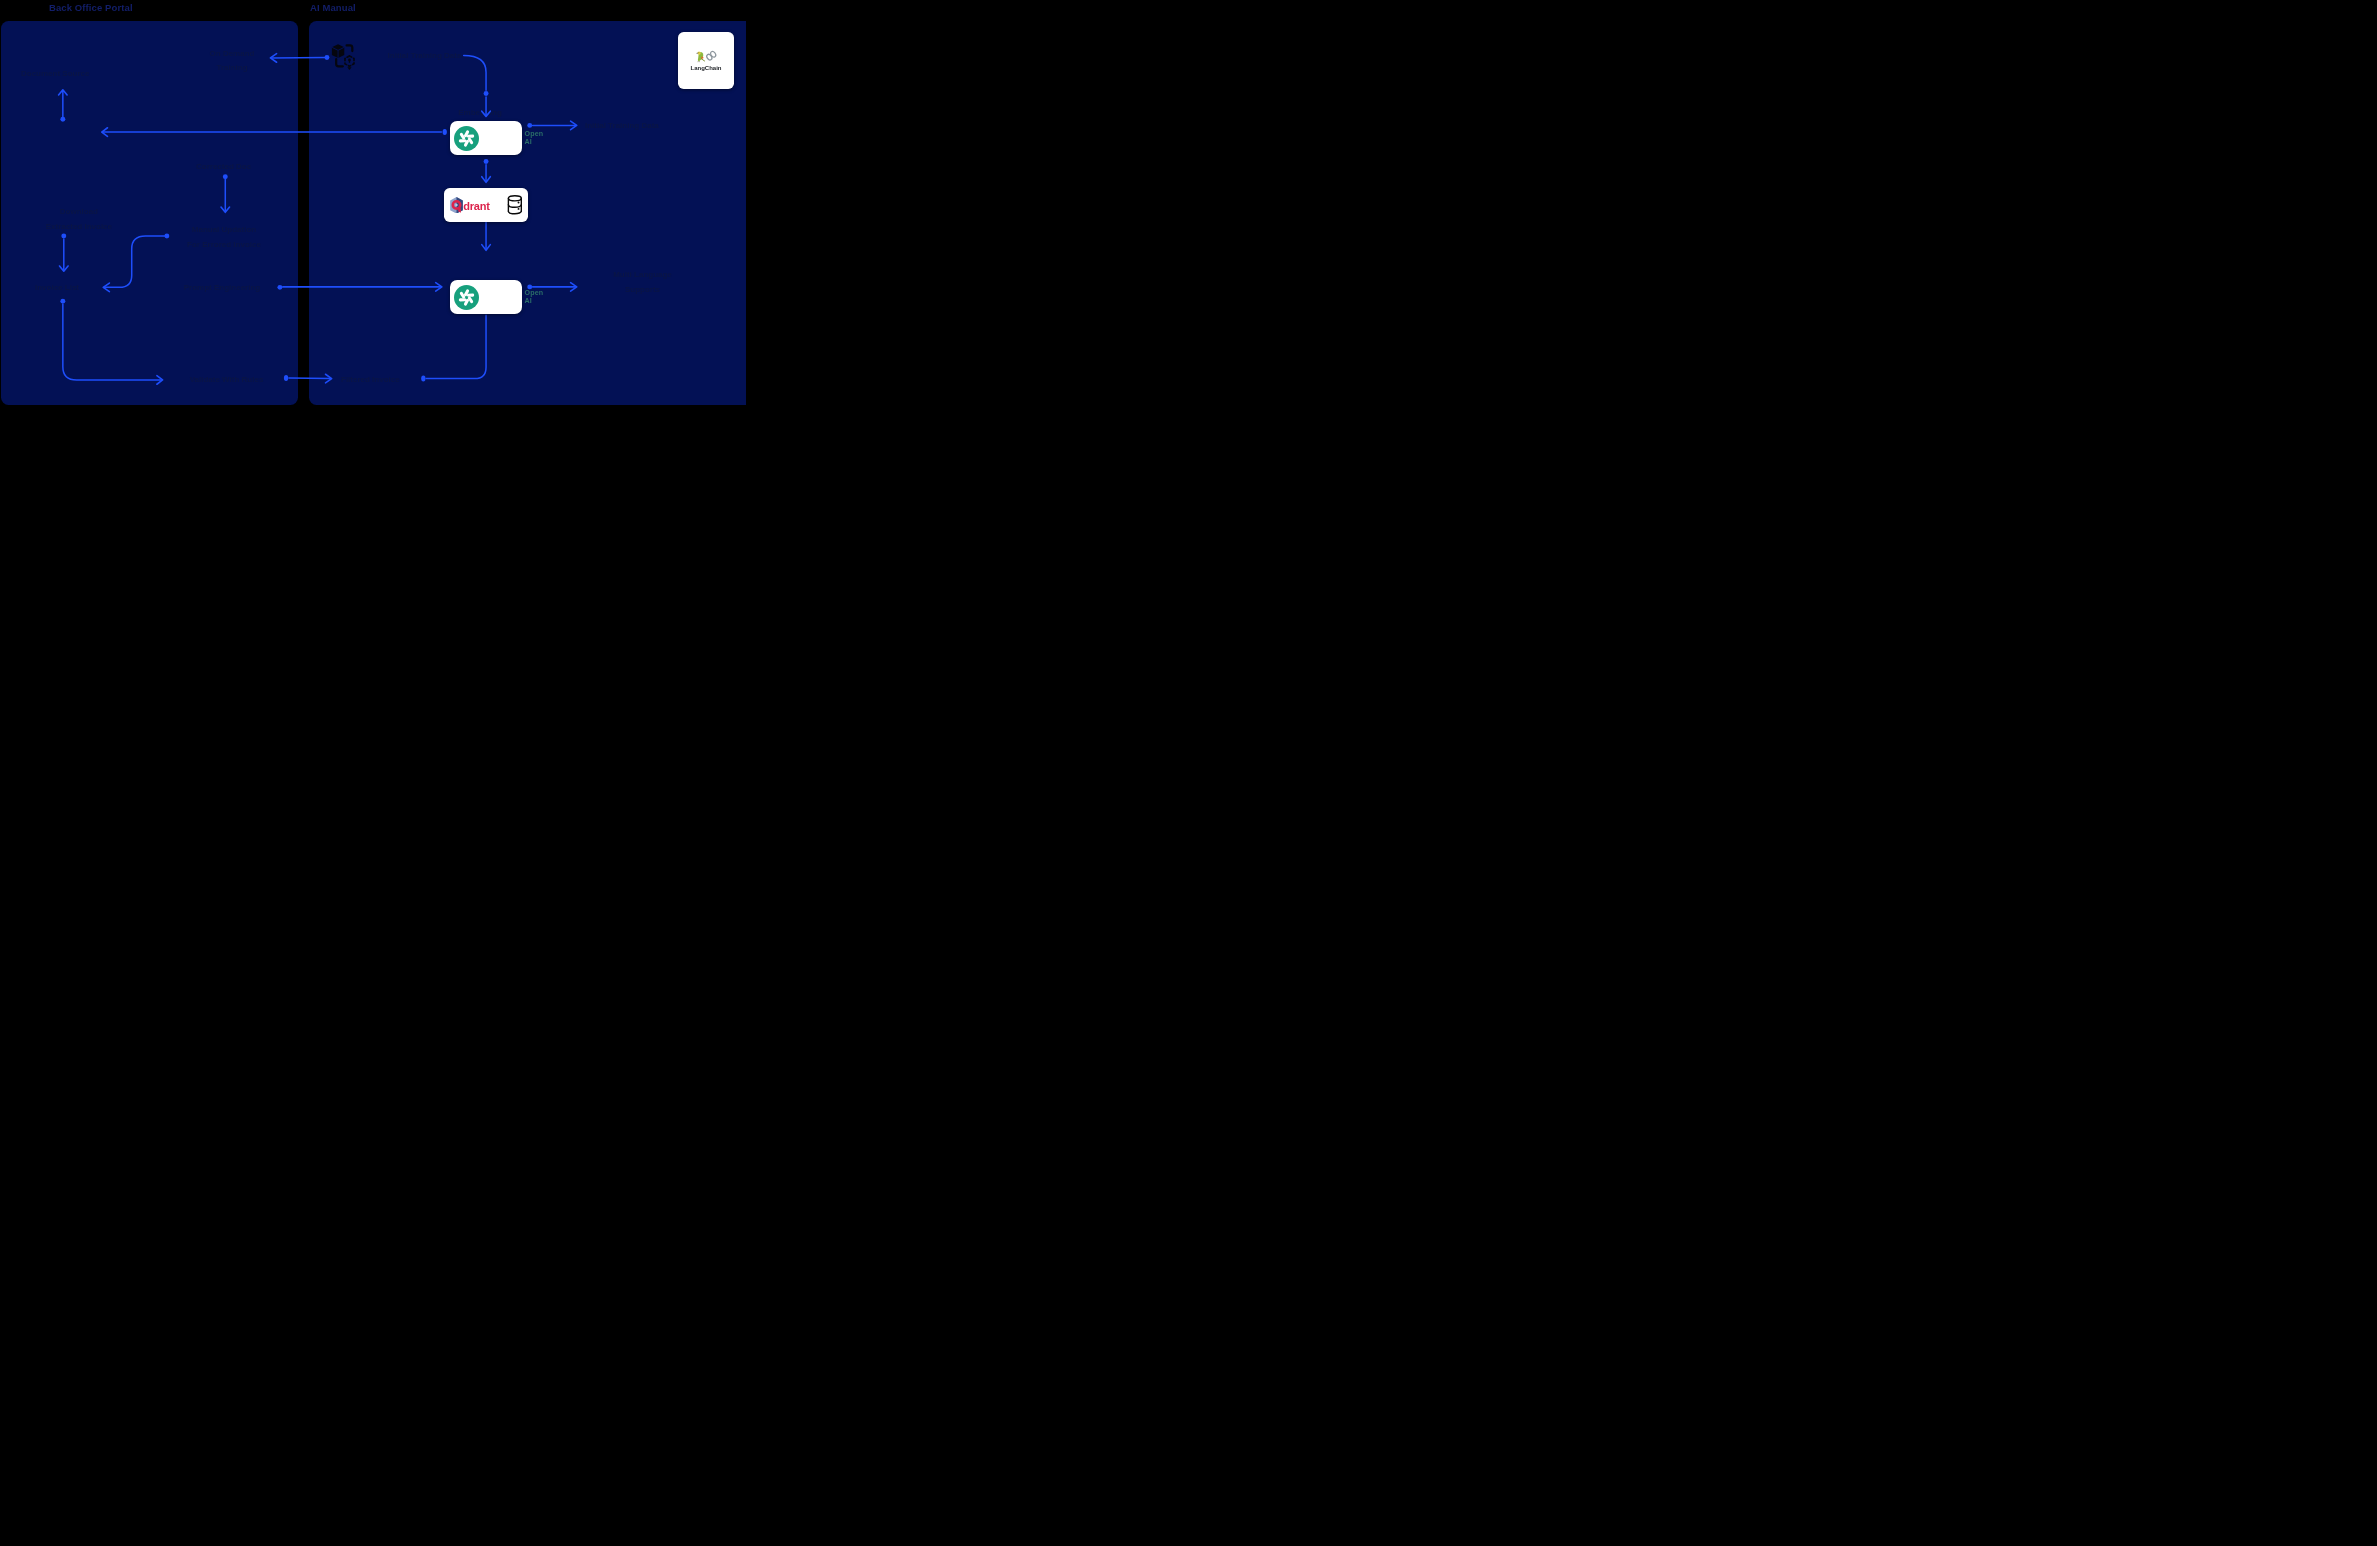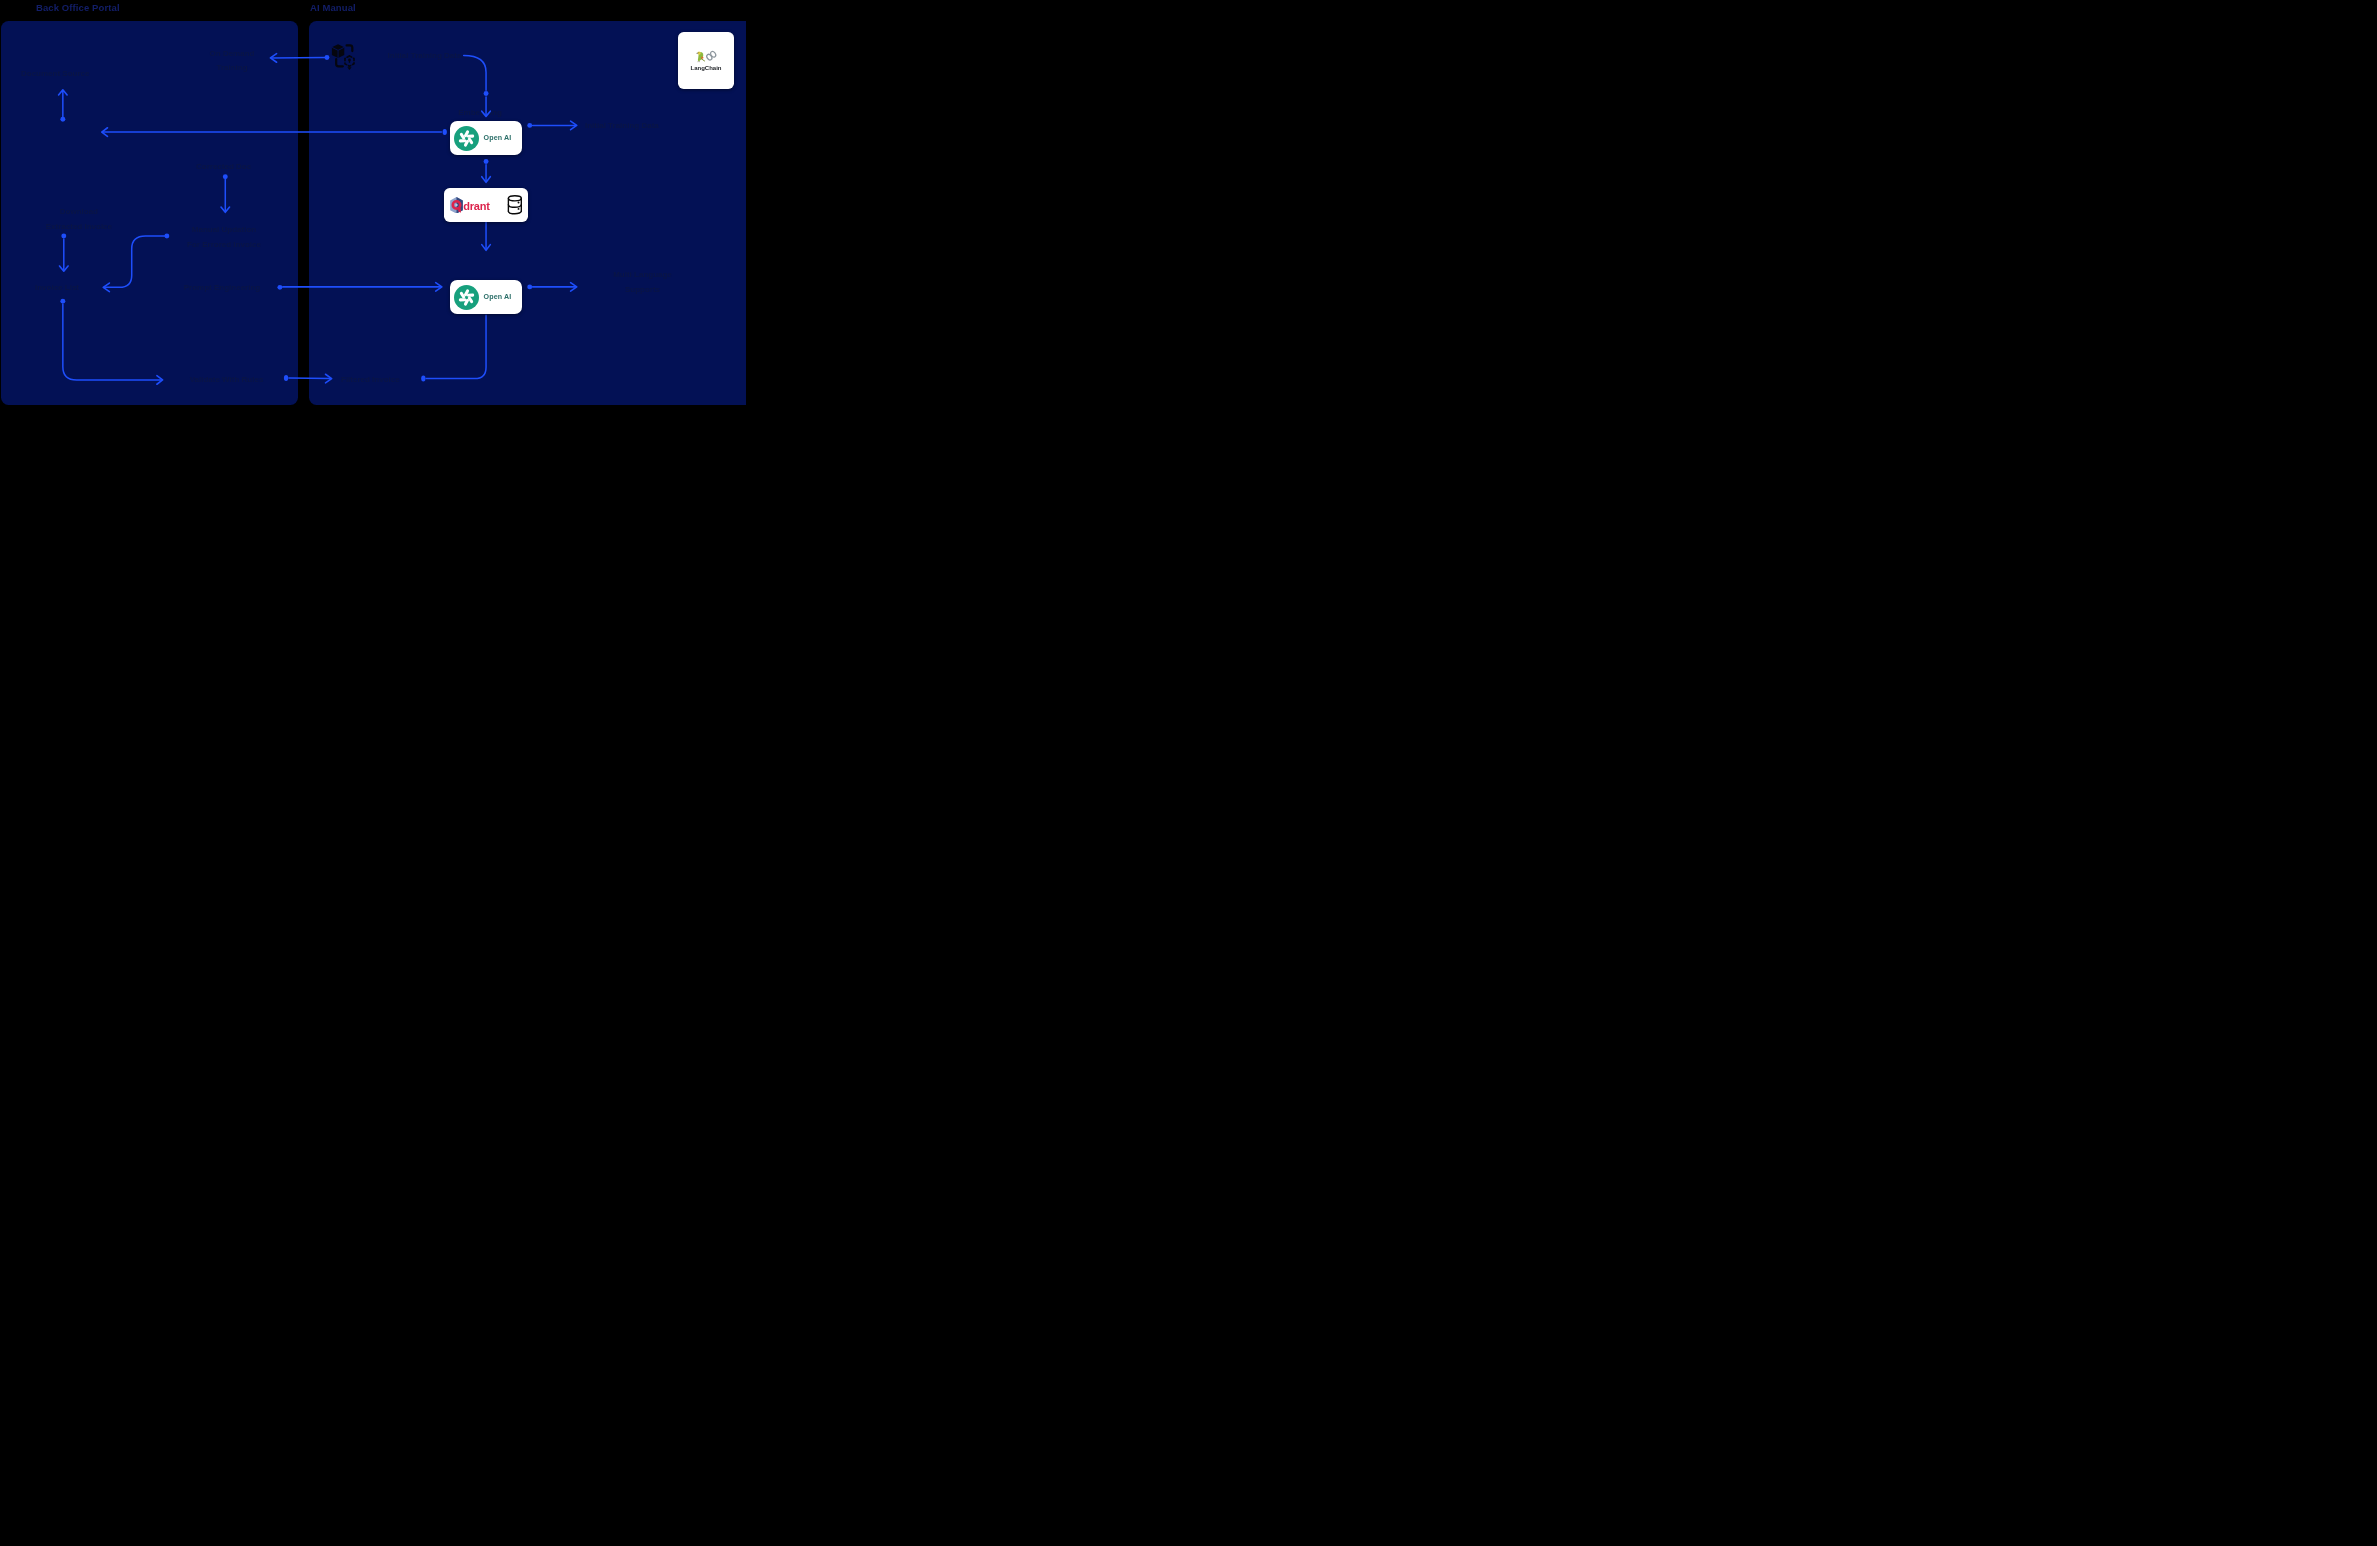--- a/index.html
+++ b/index.html
@@ -10,21 +10,21 @@
   *{margin:0;padding:0;box-sizing:border-box;}
   html,body{background:#000;}
   body{font-family:"Liberation Sans","DejaVu Sans",sans-serif;}
   #stage{position:relative;width:746px;height:408px;background:#000;overflow:hidden;}
 
   .panel{position:absolute;background:var(--panel);}
   #panel-left{left:1.4px;top:21px;width:297px;height:384px;border-radius:7.6px;}
   #panel-right{left:309px;top:21px;width:437px;height:384px;border-radius:7.6px 0 0 7.6px;}
 
   .panel-title{position:absolute;top:1.9px;font-size:9.5px;font-weight:700;color:var(--title);letter-spacing:0.1px;white-space:nowrap;}
-  #title-left{left:0;padding-left:36px;}
+  #title-left{left:13px;padding-left:36px;}
   #title-right{left:310px;}
 
   .hlabel{position:absolute;color:var(--hidden);font-size:8px;font-weight:600;white-space:nowrap;line-height:1.2;}
   .hlabel .ln{display:block;white-space:nowrap;}
 
   #lbl-document-source{left:21px;top:69px;}
   #lbl-on-demand{left:193px;top:47px;width:78px;text-align:center;line-height:13.8px;}
   #lbl-corrected-doc{left:196px;top:162px;}
   #lbl-download{left:11.4px;top:204px;width:135px;text-align:center;line-height:15px;}
   #lbl-manual{left:167px;top:223px;width:114px;text-align:center;line-height:14.7px;}
@@ -36,21 +36,21 @@
   #lbl-itd-right{left:585px;top:121px;}
   #lbl-filtered{left:341px;top:375px;}
   #lbl-multilang{left:600px;top:268px;width:85px;text-align:center;line-height:14.7px;}
 
   #wires{position:absolute;left:0;top:0;width:746px;height:408px;pointer-events:none;}
   #wires path,#wires line,#wires polyline{stroke:var(--blue);stroke-width:3.2;fill:none;stroke-linecap:round;stroke-linejoin:round;}
   #wires polyline{stroke-width:3.4;}
   #wires circle,#wires ellipse{fill:var(--blue);stroke:none;}
 
   .card{position:absolute;background:var(--card-white);box-shadow:0 1px 3.8px rgba(0,0,0,.45);}
-  .openai-box{width:72px;height:34px;border-radius:7.1px;display:flex;align-items:center;padding-left:4.3px;}
+  .openai-box{width:72px;height:34px;border-radius:7.1px;display:flex;align-items:center;padding-left:4.3px;gap:41px;}
   #openai-1{left:450px;top:121px;}
   #openai-2{left:450px;top:280px;}
   .openai-circle{width:25px;height:25px;border-radius:50%;background:var(--openai-green);display:flex;align-items:center;justify-content:center;flex:0 0 auto;}
   .openai-label{margin-left:4.3px;font-size:7.1px;font-weight:700;color:var(--openai-text);letter-spacing:0.1px;}
 
   #qdrant-box{left:444px;top:188px;width:84px;height:34px;border-radius:5.7px;display:flex;align-items:center;padding:0 5.7px;}
   .qdrant-word{font-size:11px;font-weight:700;color:var(--qdrant-red);letter-spacing:-0.2px;margin-left:0.5px;margin-top:1px;}
   .qdrant-spacer{flex:1;}
 
   #langchain-box{left:678px;top:32px;width:56px;height:57px;border-radius:5.7px;display:flex;flex-direction:column;align-items:center;justify-content:center;gap:1.9px;}

